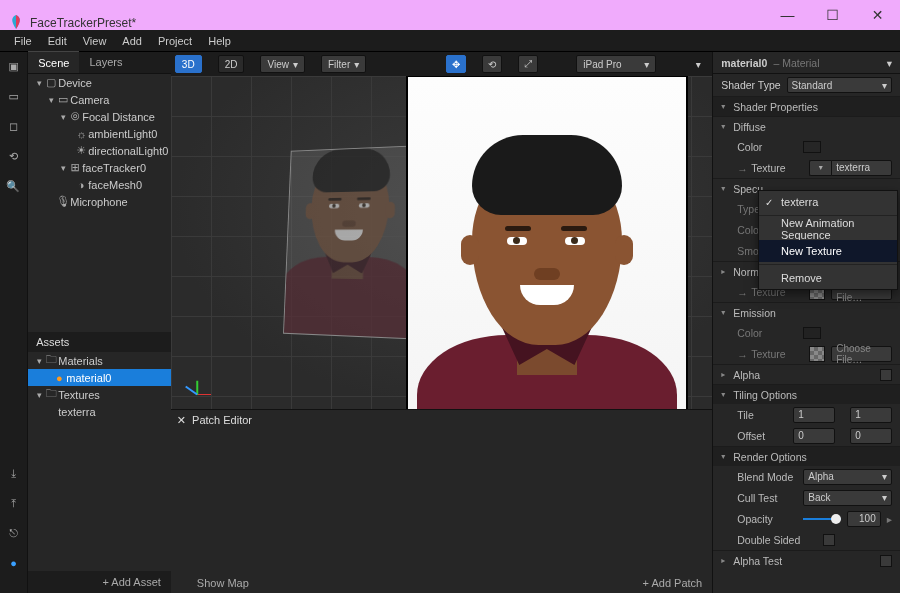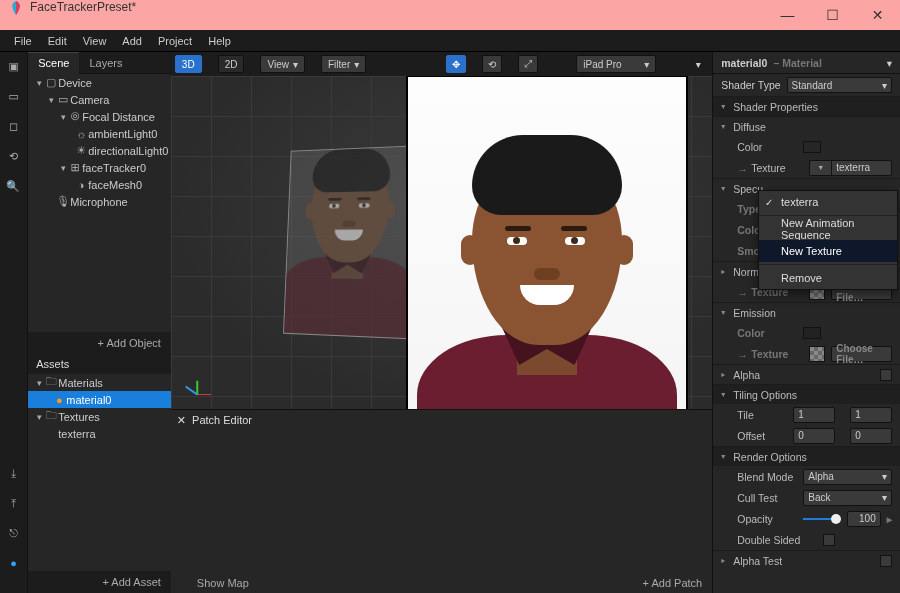--- a/index.html
+++ b/index.html
@@ -1,29 +1,29 @@
 <!DOCTYPE html>
 <html><head>
 <meta charset="utf-8">
 <style>
   * { box-sizing: border-box; margin: 0; padding: 0; font-family: -apple-system, "Segoe UI", Arial, sans-serif; }
   body { width: 900px; height: 593px; background: #1c1c1c; color: #ccc; font-size: 11px; overflow: hidden; position: relative; }
-  .titlebar { height: 30px; background: #fca5a5; display: flex; align-items: flex-start; padding: 0 8px; color: #333; position: relative; }
+  .titlebar { height: 30px; background: #f0abfc; display: flex; align-items: flex-end; padding: 0 8px; color: #333; position: relative; }
   .titlebar .logo { width: 16px; height: 16px; margin-right: 6px; }
   .titlebar .title { font-size: 12px; }
   .titlebar .winbtns { position: absolute; right: 0; top: 0; display: flex; }
   .titlebar .winbtns > div { width: 45px; height: 30px; display: flex; align-items: center; justify-content: center; font-size: 14px; color: #333; }
   .menubar { height: 22px; background: #1c1c1c; display: flex; align-items: center; padding: 0 6px; border-bottom: 1px solid #000; }
   .menubar > span { padding: 0 8px; font-size: 11px; color: #ccc; }
   .main { display: flex; height: 541px; }
   .rail { width: 30px; background: #1c1c1c; border-right: 1px solid #111; display: flex; flex-direction: column; align-items: center; padding-top: 6px; gap: 14px; }
   .rail .ricon { width: 16px; height: 16px; display:flex; align-items:center; justify-content:center; color:#aaa; }
   .rail .spacer { flex: 1; }
   .leftpanel { width: 152px; background: #262626; display: flex; flex-direction: column; }
-  .lp-tabs { height: 22px; display: flex; align-items: center; background: #1c1c1c; border-bottom:1px solid #111; }
+  .lp-tabs { height: 22px; display: flex; align-items: flex-end; background: #1c1c1c; border-bottom:1px solid #111; }
   .lp-tab { padding: 0 10px; height:22px; display:flex; align-items:center; color:#aaa; }
   .lp-tab.active { background: #262626; color:#fff; border-top:1px solid #444; }
   .scene { flex: 0 0 258px; overflow:hidden; }
   .tree { font-size: 11px; }
   .tree .row { height: 17px; display: flex; align-items: center; color: #ccc; }
   .tree .row .chev { width: 10px; text-align:center; color:#aaa; font-size:9px; }
   .tree .row .ic { width: 14px; text-align:center; color:#aaa; }
   .tree .row.sel { background: #1a7edb; color:#fff; }
   .panelfoot { height: 22px; background: #1c1c1c; display:flex; align-items:center; justify-content:flex-end; padding-right:10px; color:#aaa; }
   .assets { flex:1; display:flex; flex-direction:column; }
@@ -75,21 +75,21 @@
   .right .sect { height:20px; display:flex; align-items:center; padding:0 8px; gap:4px; border-top:1px solid #1b1b1b; color:#bbb; }
   .right .sect .chev { font-size:8px; color:#888; width:8px; }
   .right .prop { display:flex; align-items:center; height:21px; padding:0 8px 0 24px; gap:6px; color:#bbb; }
   .right .prop .lbl { width:60px; }
   .right select, .right .sel { flex:1; height:16px; background:#3a3a3a; border:1px solid #111; color:#ccc; font-size:10px; border-radius:2px; padding:0 4px; }
   .right .swatch { width:18px; height:12px; border:1px solid #111; }
   .right .numbox { width:48px; height:16px; background:#3a3a3a; border:1px solid #111; color:#ccc; font-size:10px; border-radius:2px; display:flex; align-items:center; padding:0 4px; }
   .right .cbx { width:12px; height:12px; background:#3a3a3a; border:1px solid #111; }
   .right .choosebtn { flex:1; height:16px; background:#3a3a3a; border:1px solid #111; color:#888; font-size:10px; display:flex; align-items:center; padding:0 4px; border-radius:2px; }
   .right .thumb { width:16px; height:16px; background:repeating-conic-gradient(#666 0 25%, #888 0 50%) 0 0/8px 8px; border:1px solid #111; }
-  .right .muted { color:#777;font-weight:bold; }
+  .right .muted { color:#777; }
   .range { position:relative; flex:1; height:14px; }
   .range .track { position:absolute; top:6px; left:0; right:0; height:2px; background:#444; }
   .range .fill { position:absolute; top:6px; left:0; height:2px; background:#1a7edb; }
   .range .knob { position:absolute; top:2px; width:10px; height:10px; background:#eee; border-radius:50%; }
   .ctxmenu { position:absolute; top:138px; right:2px; width:140px; background:#333; border:1px solid #111; box-shadow:0 4px 10px rgba(0,0,0,0.5); z-index:50; }
   .ctxmenu .mi { height:22px; display:flex; align-items:center; padding:0 10px 0 22px; color:#ddd; position:relative; font-size:11px; }
   .ctxmenu .mi .chk { position:absolute; left:6px; font-size:10px; }
   .ctxmenu .mi.hl { background:#0f172a; color:#fff; }
   .ctxmenu .sep { height:1px; background:#222; margin:2px 0; }
   .texcombo { flex:1; height:16px; display:flex; }
@@ -176,21 +176,20 @@
             <span class="ic">◑</span>
             <span>faceMesh0</span>
           </div>
         <div class="row" style="padding-left:18px">
             <span class="chev"></span>
             <span class="ic">🎙</span>
             <span>Microphone</span>
           </div>
       </div>
     </div>
-    <div class="panelfoot">+  Add Object</div>
     <div class="ahdr">Assets</div>
     <div class="assets">
       <div class="tree">
         <div class="row" style="padding-left:6px">
             <span class="chev">▾</span>
             <span class="ic">🗀</span>
             <span>Materials</span>
           </div>
         <div class="row sel" style="padding-left:24px">
             <span class="ic" style="color:#ff9a1f">●</span>

